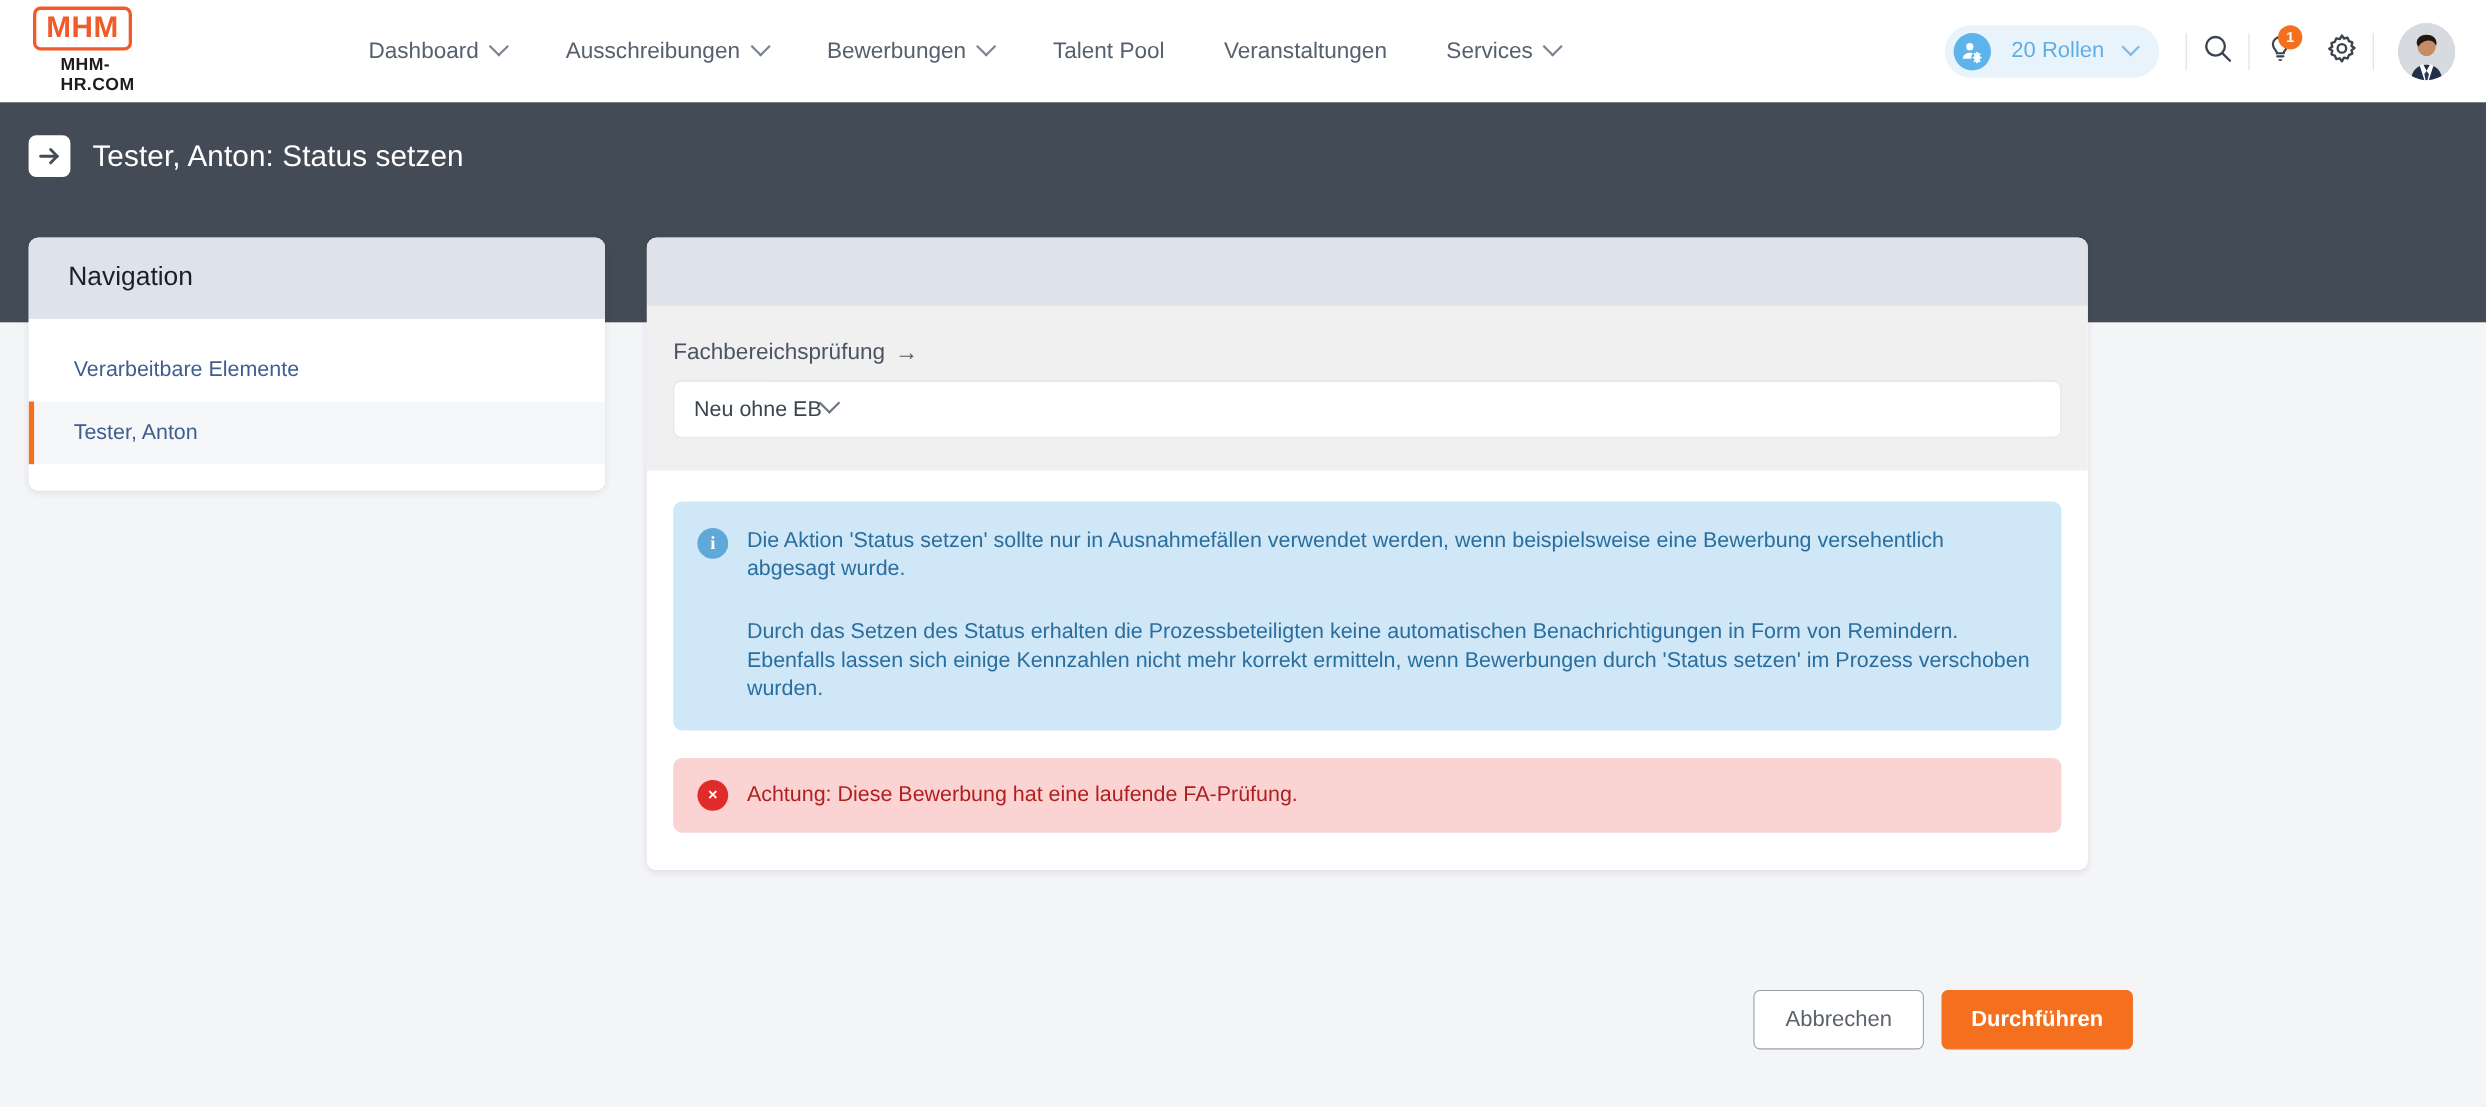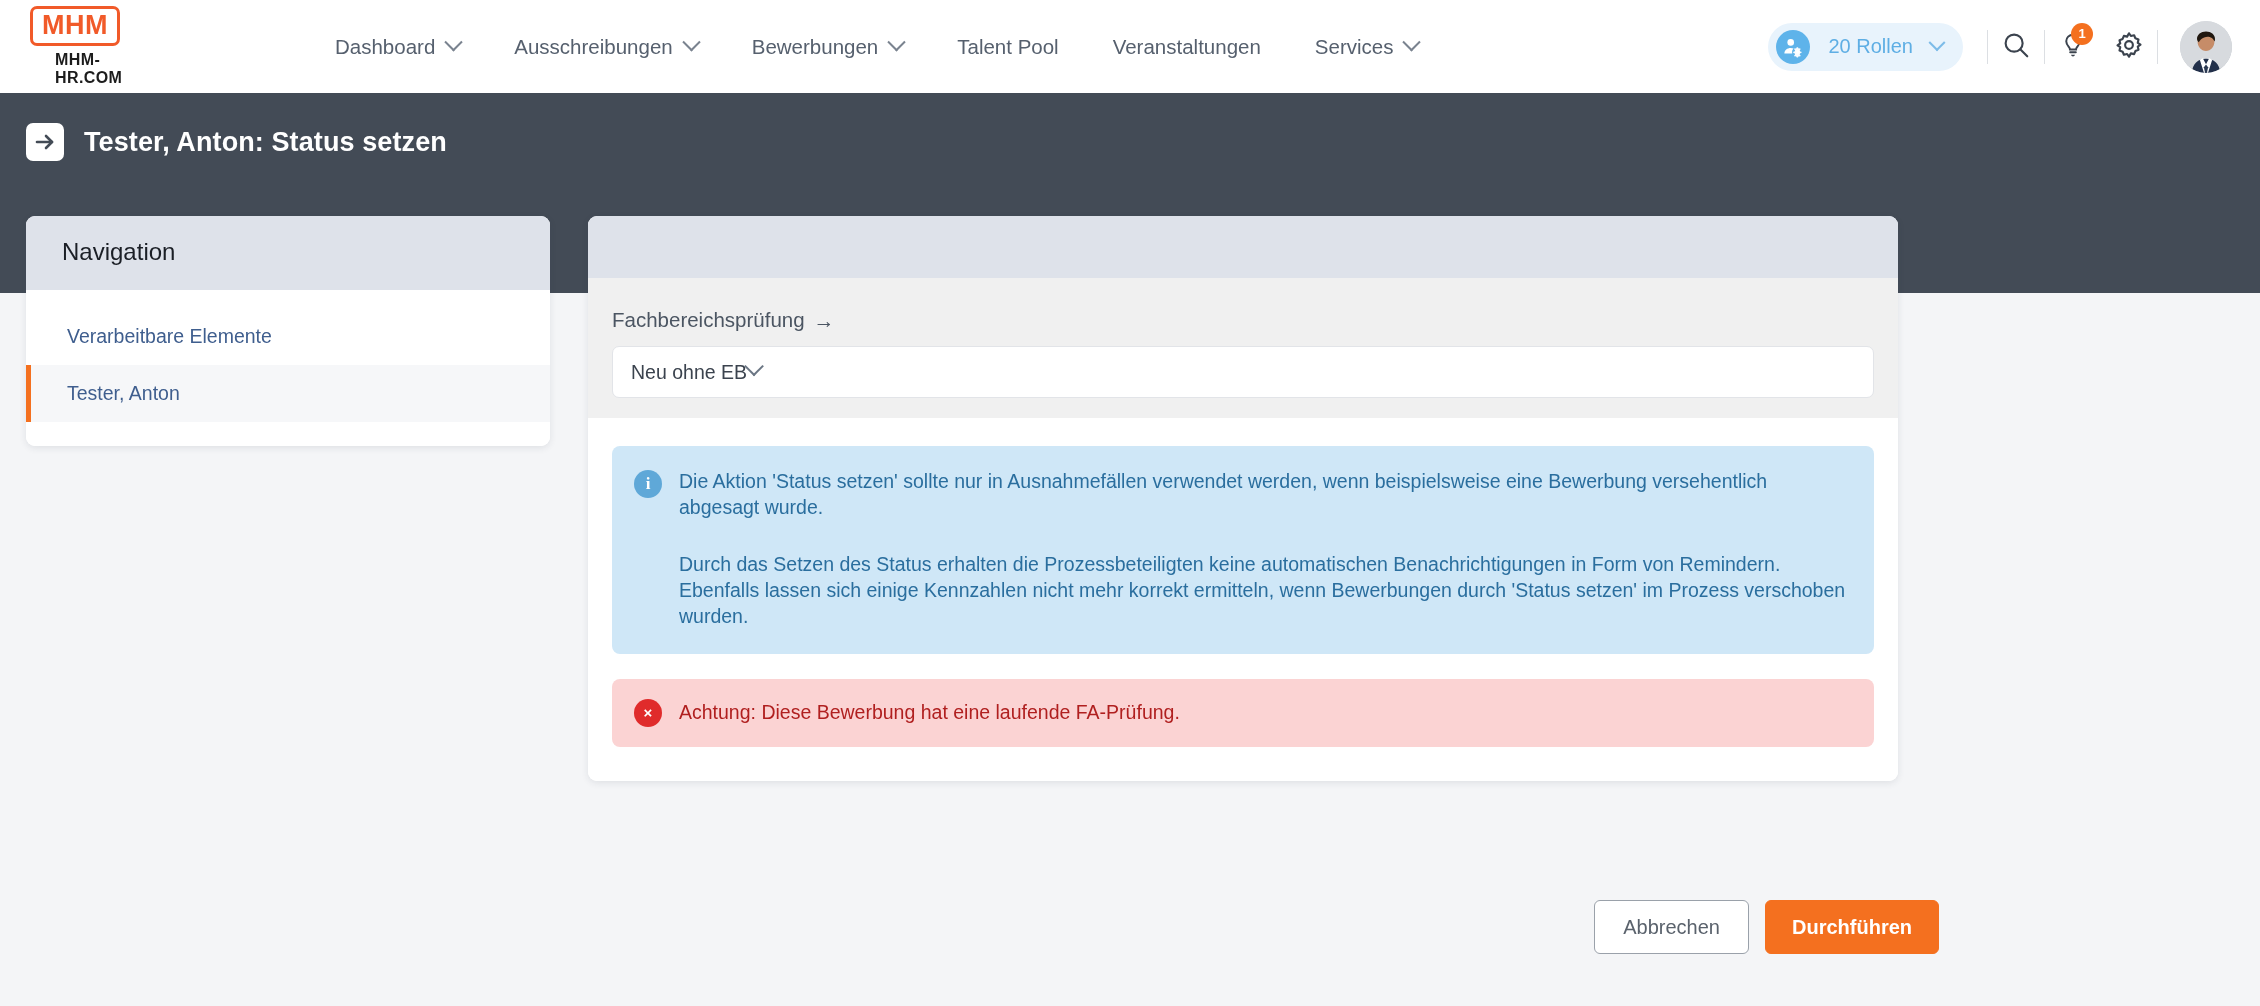--- a/index.html
+++ b/index.html
@@ -167,21 +167,21 @@
   .title-icon {
     width: 38px; height: 38px;
     background: #ffffff;
     border-radius: 7px;
     display: flex; align-items: center; justify-content: center;
     flex: 0 0 auto;
   }
   .pagetitle {
     color: #ffffff;
     font-size: 27px;
-    font-weight: 700;
+    font-weight: 400;
     letter-spacing: 0.1px;
   }
 
   
   .content {
     position: absolute;
     top: 216px;
     left: 0;
     width: 2260px;
     padding: 0 26px;
@@ -232,21 +232,21 @@
     border-radius: 9px;
     box-shadow: 0 2px 7px rgba(40,50,65,0.10);
     overflow: hidden;
   }
   .maincard-header {
     background: #dee2ea;
     height: 62px;
   }
   .maincard-section-grey {
     background: #f0f0f0;
-    padding: 30px 24px 20px 24px;
+    padding: 30px 24px 30px 24px;
   }
   .field-label {
     display: flex;
     align-items: center;
     gap: 9px;
     font-size: 20.5px;
     color: #4b5562;
     margin-bottom: 14px;
     padding-left: 0px;
   }

